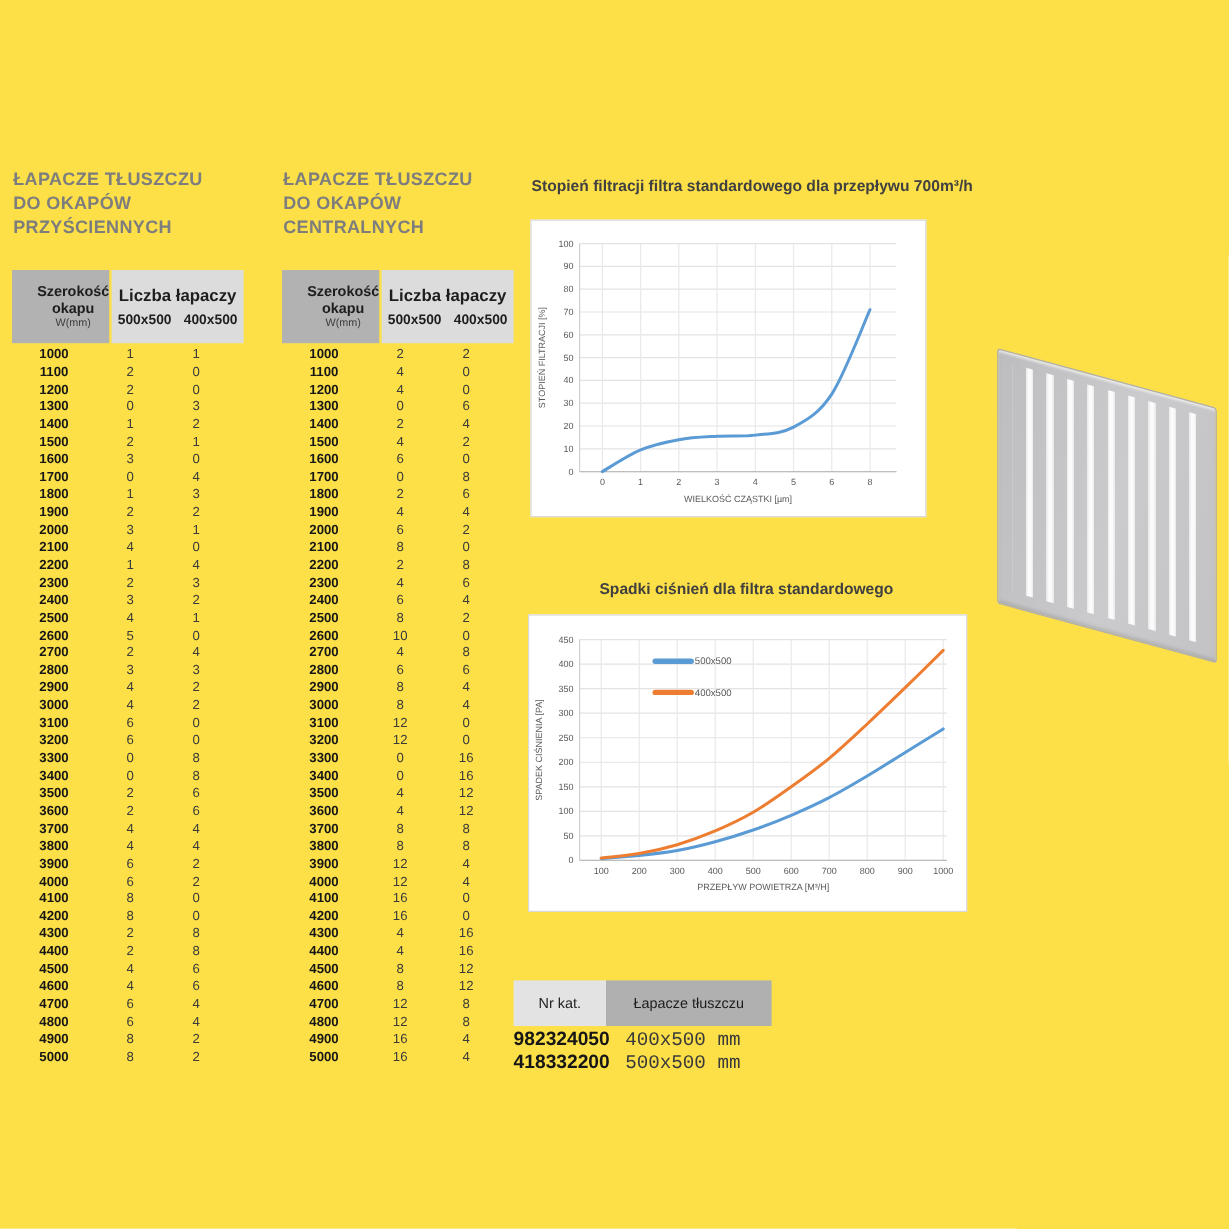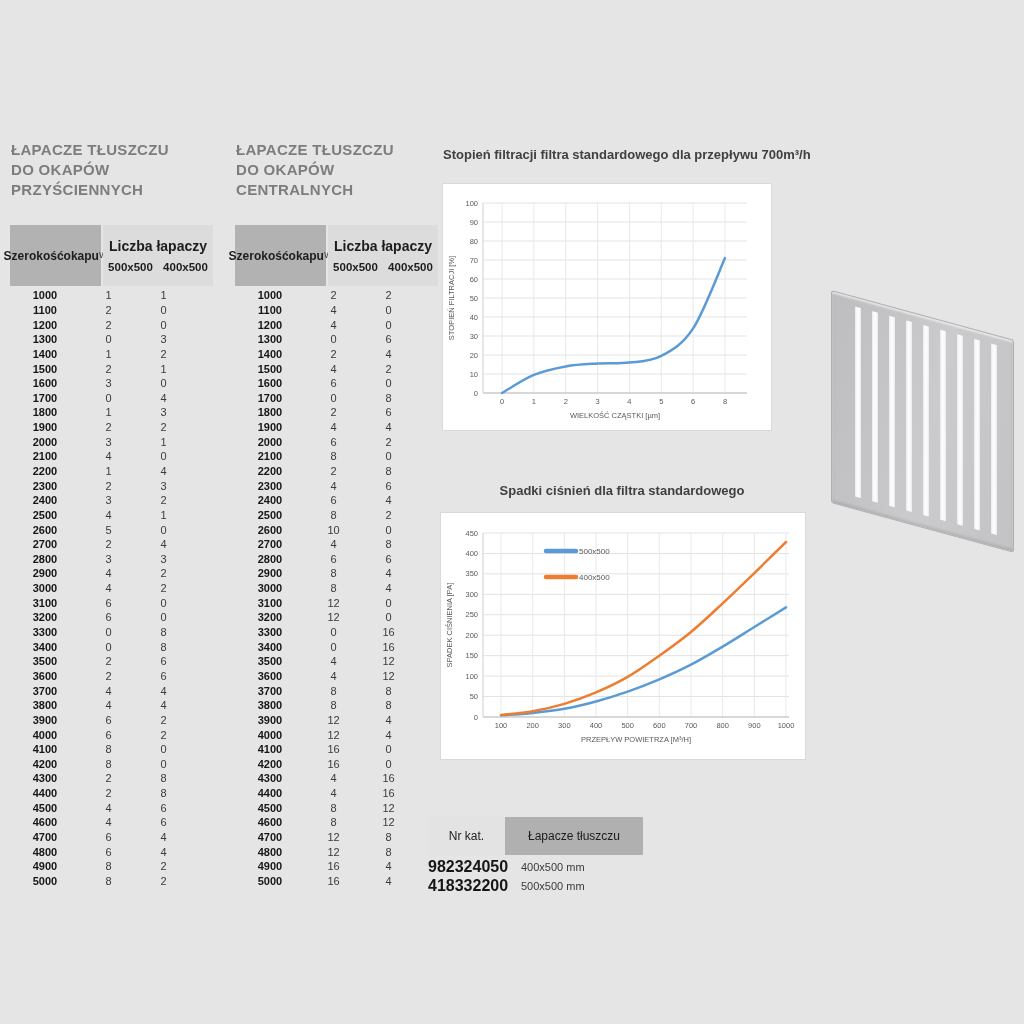--- a/index.html
+++ b/index.html
@@ -1,24 +1,24 @@
 <!DOCTYPE html>
 <html><head>
 <meta charset="utf-8">
 <style>
   html,body{margin:0;padding:0;background:#fff;}
-  .page{position:relative;width:1024px;height:1024px;background:#e5e5e5;overflow:hidden;
+  .page{position:relative;width:1024px;height:1024px;background:#fde047;overflow:hidden;
         font-family:"Liberation Sans",sans-serif;color:#333;}
   
   .sec-title{position:absolute;font-size:15px;font-weight:700;line-height:20px;
              color:#7d7d7d;letter-spacing:.3px;}
   
   .tbl{position:absolute;width:182px;}
   .tbl-header{display:flex;gap:2px;height:61px;}
-  .hd-col1{width:70px;background:#b2b2b2;display:flex;flex-direction:row;
+  .hd-col1{width:70px;background:#b2b2b2;display:flex;flex-direction:column;
            align-items:center;justify-content:center;color:#1d1d1d;padding-left:21px;}
   .hd-col1 .l1{font-size:12px;font-weight:600;line-height:14px;}
   .hd-col1 .l3{font-size:9px;font-weight:400;line-height:11px;color:#3c3c3c;}
   .hd-col2{width:110px;background:#dcdcdc;display:flex;flex-direction:column;
            align-items:center;justify-content:center;color:#1d1d1d;}
   .hd-group{font-size:14px;font-weight:600;margin-bottom:7px;}
   .hd-subs{display:flex;width:100%;}
   .hd-subs span{width:55px;text-align:center;font-size:11.5px;font-weight:600;}
   .tbl-body{margin-top:2px;}
   .trow{display:flex;height:14.65px;align-items:center;}
@@ -31,21 +31,21 @@
   svg text{font-family:"Liberation Sans",sans-serif;}
   
   .cat{position:absolute;left:428px;top:817px;width:215px;}
   .cat-head{display:flex;height:38px;border-radius:15px;}
   .cat-h1{width:77px;background:#e3e3e3;display:flex;align-items:center;justify-content:center;
           font-size:12px;color:#222;}
   .cat-h2{width:138px;background:#b0b0b0;display:flex;align-items:center;justify-content:center;
           font-size:12px;color:#1d1d1d;}
   .cat-row{display:flex;height:15px;align-items:center;margin-top:4px;}
   .cat-row .n{width:77px;text-align:center;font-size:16px;font-weight:700;color:#161616;}
-  .cat-row .v{width:138px;padding-left:16px;box-sizing:border-box;font-size:11px;color:#3a3a3a;}
+  .cat-row .v{width:138px;padding-left:16px;box-sizing:border-box;font-size:16px;color:#3a3a3a;font-family:Liberation Mono, monospace;}
   
   .filter-img{position:absolute;left:831px;top:290px;width:181px;height:211px;}
   .filter-panel{width:100%;height:100%;transform:skewY(15.2deg);transform-origin:top left;
         background:linear-gradient(100deg,#bdbdbf,#cbcbcd 55%,#c3c3c5);
         border:1px solid #aeaeb0;border-radius:3px;position:relative;overflow:hidden;
         box-shadow:inset 0 2px 2px rgba(255,255,255,.6), inset 0 -2px 3px rgba(0,0,0,.12);}
   .filter-slots{position:absolute;left:12px;right:9px;top:9px;bottom:12px;
         background:repeating-linear-gradient(90deg,
           rgba(0,0,0,0) 0px, rgba(0,0,0,0) 11px,
           #e9e9ea 11px, #fbfbfc 13px, #fbfbfc 15px, #e9e9ea 17px,

